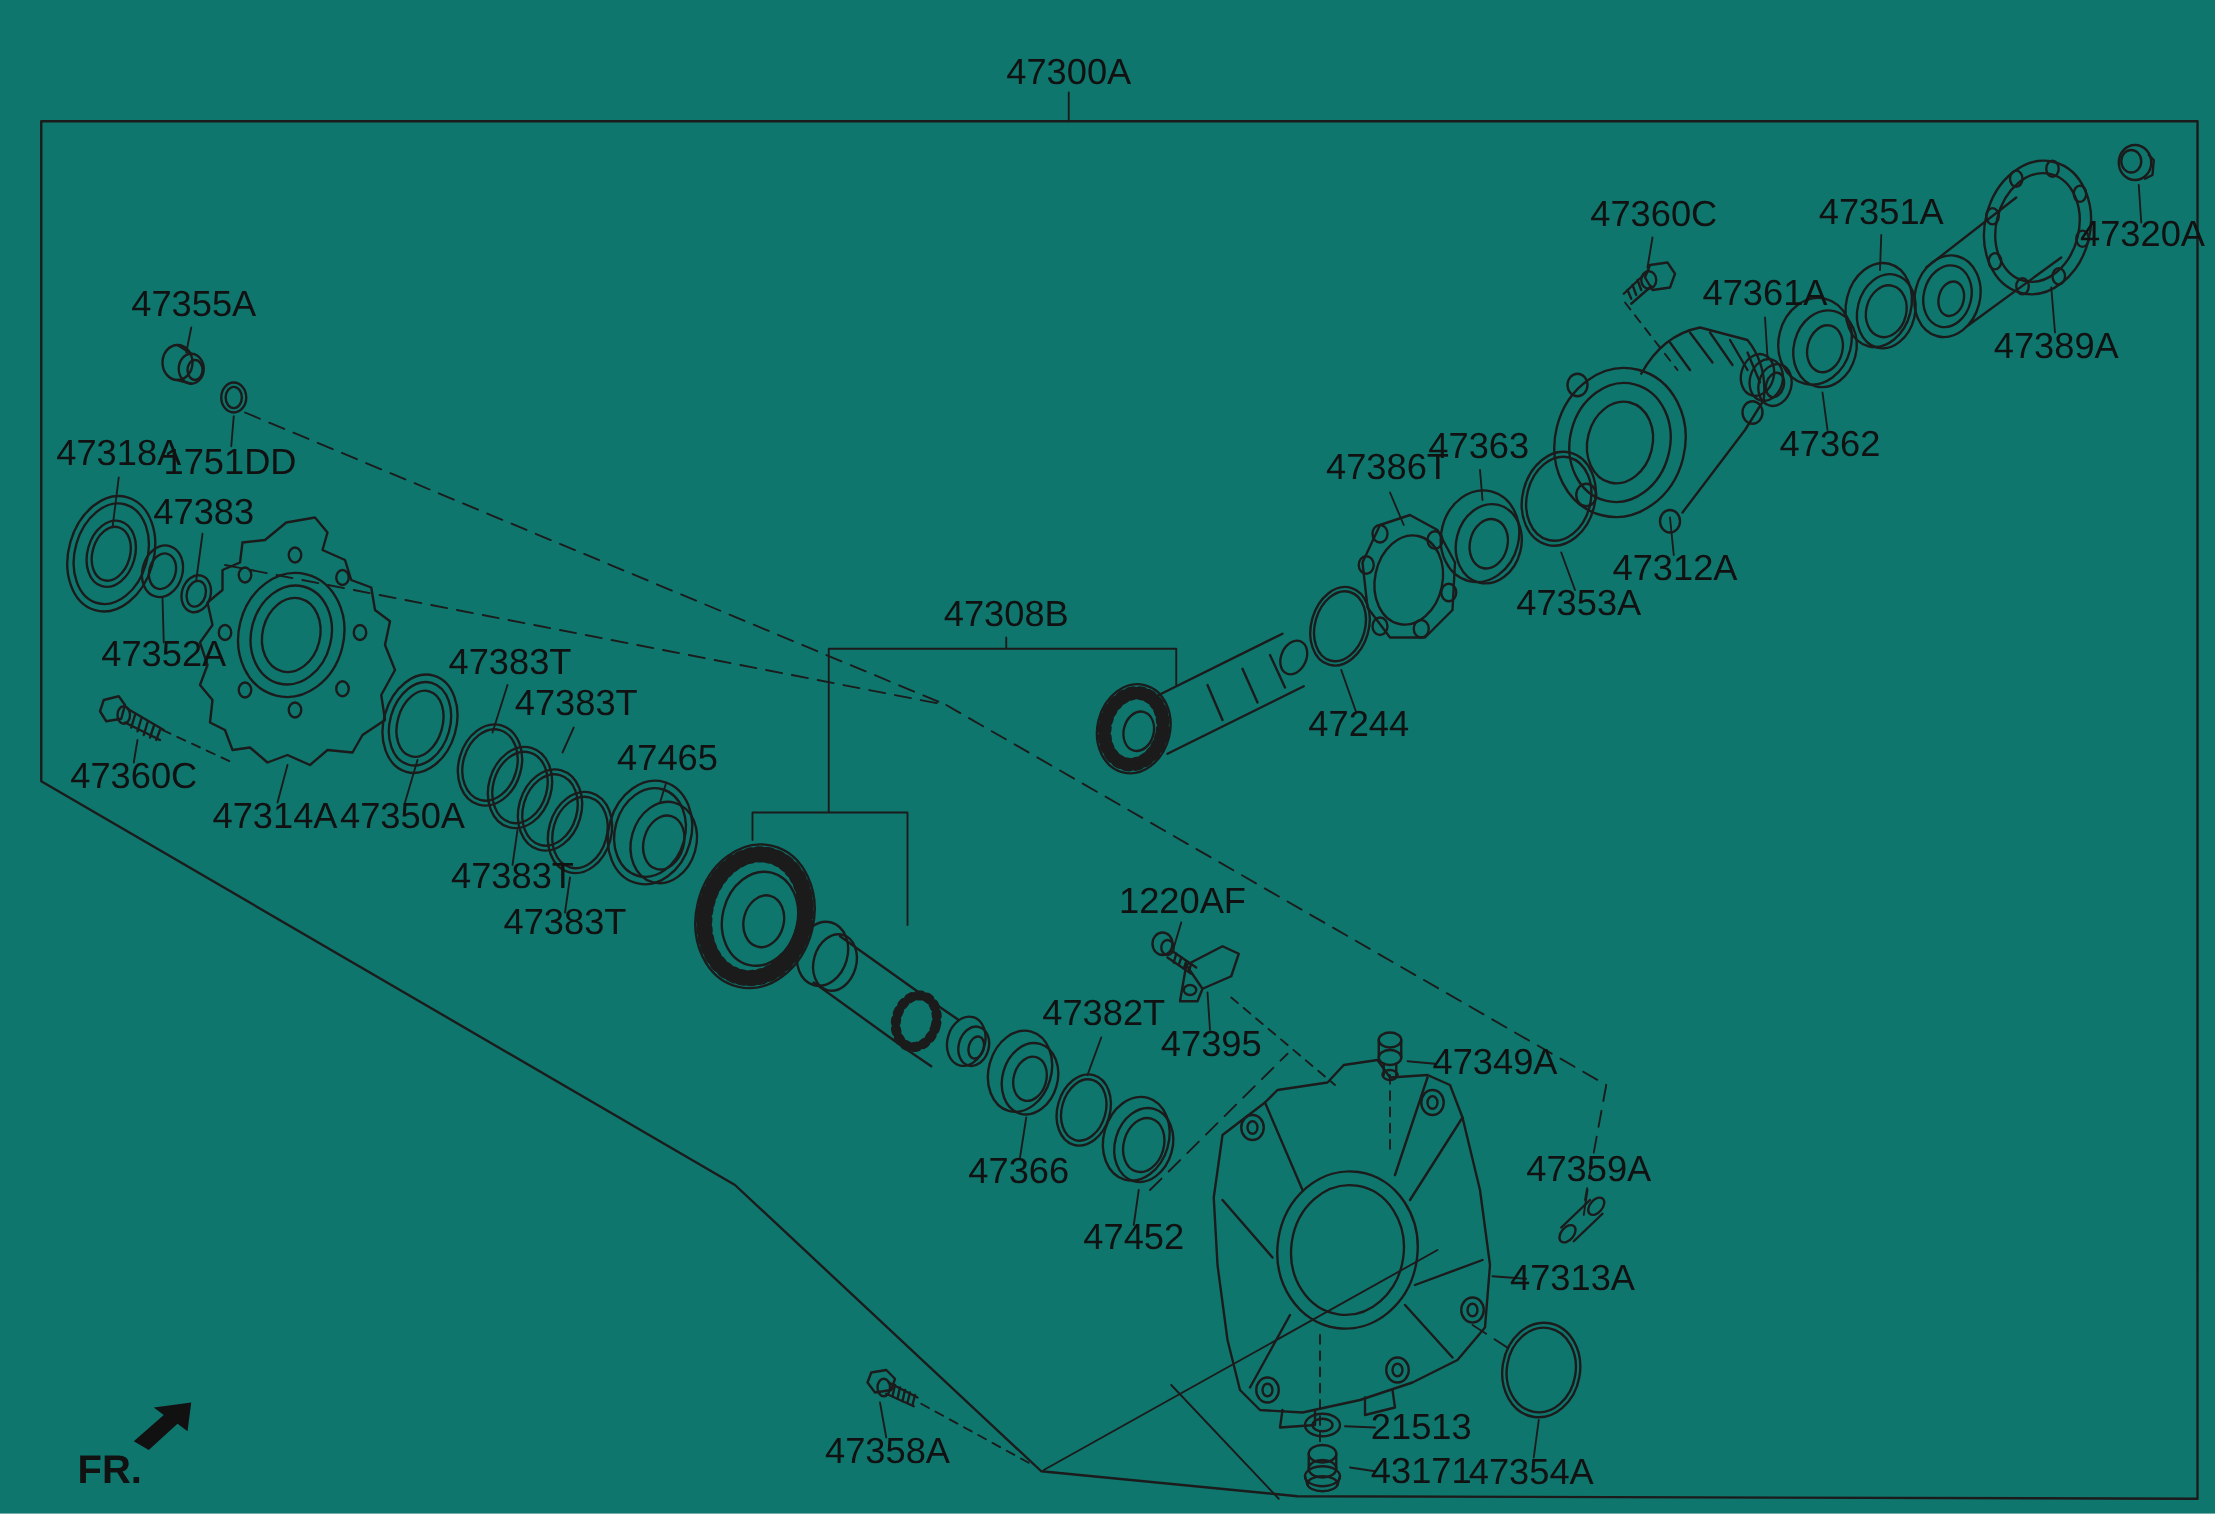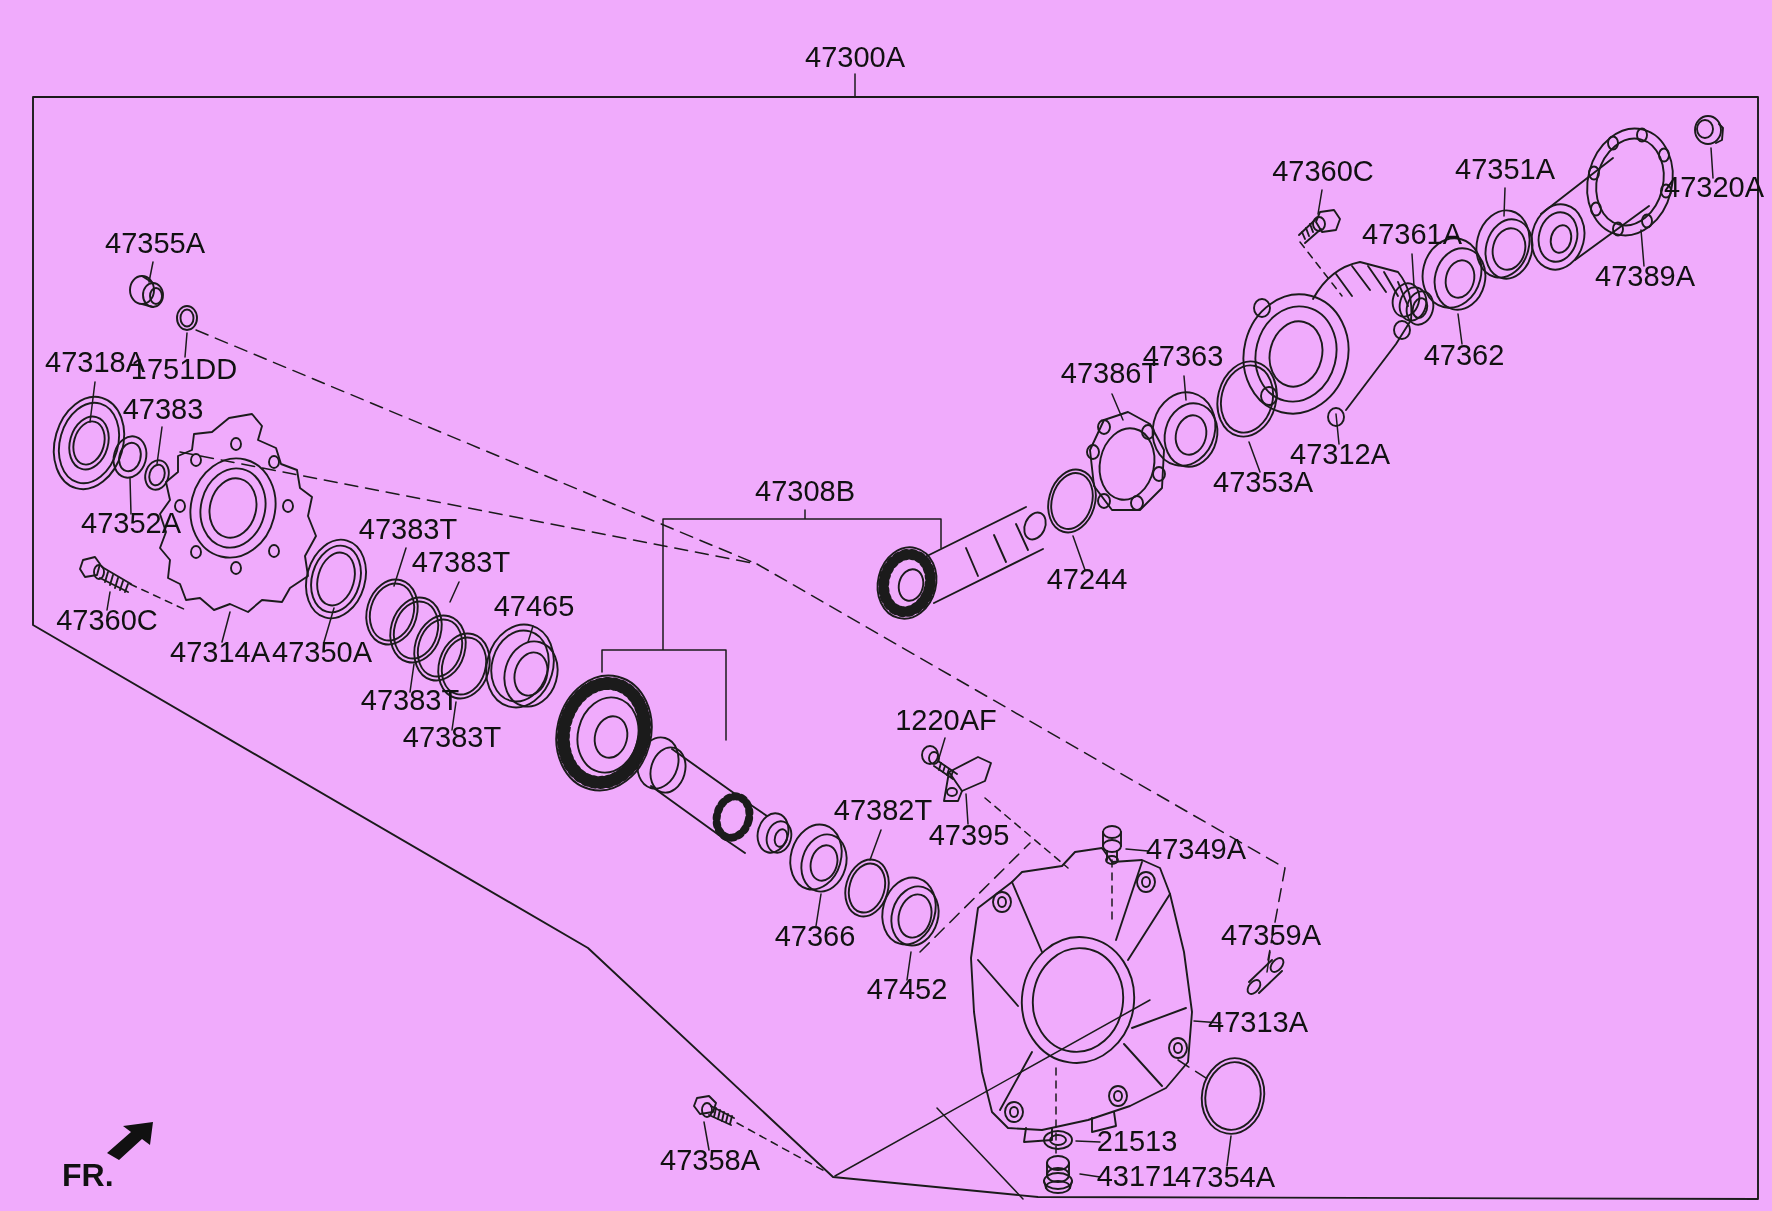--- a/index.html
+++ b/index.html
@@ -1,16 +1,16 @@
 <!DOCTYPE html>
 <html><head>
 <meta charset="utf-8">
 <style>
   html,body { margin:0; padding:0; background:#ffffff; }
-  #stage { position:relative; width:1772px; height:1211px; background:#f0abfc; overflow:hidden; }
+  #stage { position:relative; width:1772px; height:1211px; background:#0f766e; overflow:hidden; }
   svg { display:block; }
   .ln   { stroke:#1b1b1b; stroke-width:1.9; fill:none; stroke-linecap:round; stroke-linejoin:round; }
   .thin { stroke-width:1.5; }
   .dash { stroke-dasharray:13 8; }
   .sdash{ stroke-dasharray:7 6; }
   .teeth{ fill:none; stroke:#1b1b1b; stroke-dasharray:2.5 5; }
   .lbl  { font-family:"Liberation Sans", sans-serif; font-size:29px; fill:#111; text-anchor:middle; }
   .fr   { font-weight:bold; font-size:32px; text-anchor:start; }
 </style>
 </head>

